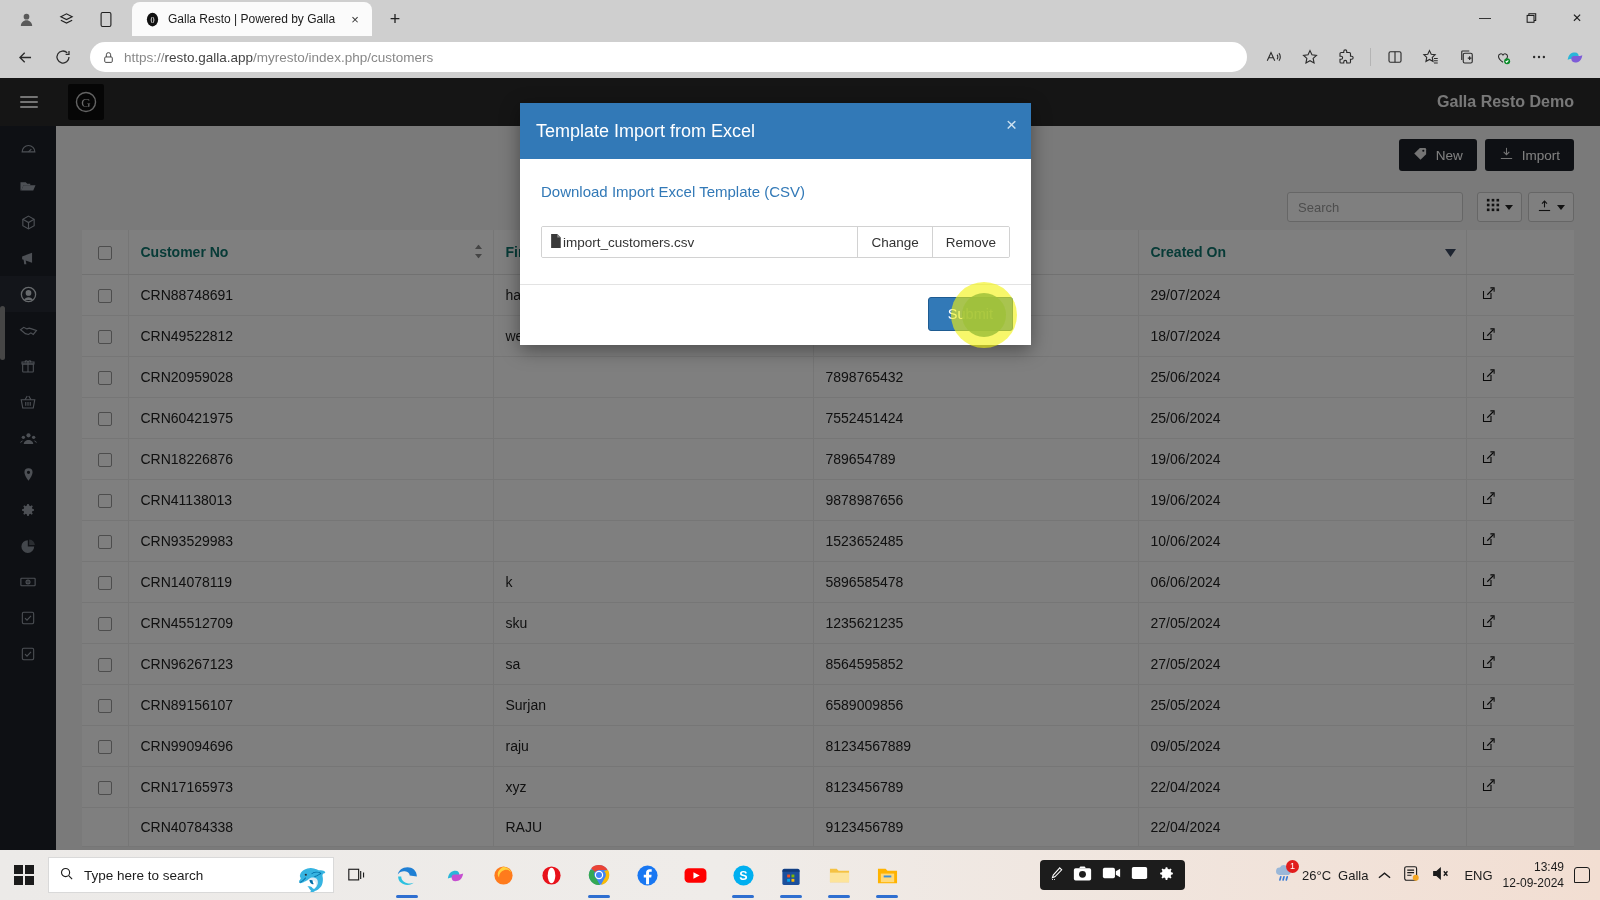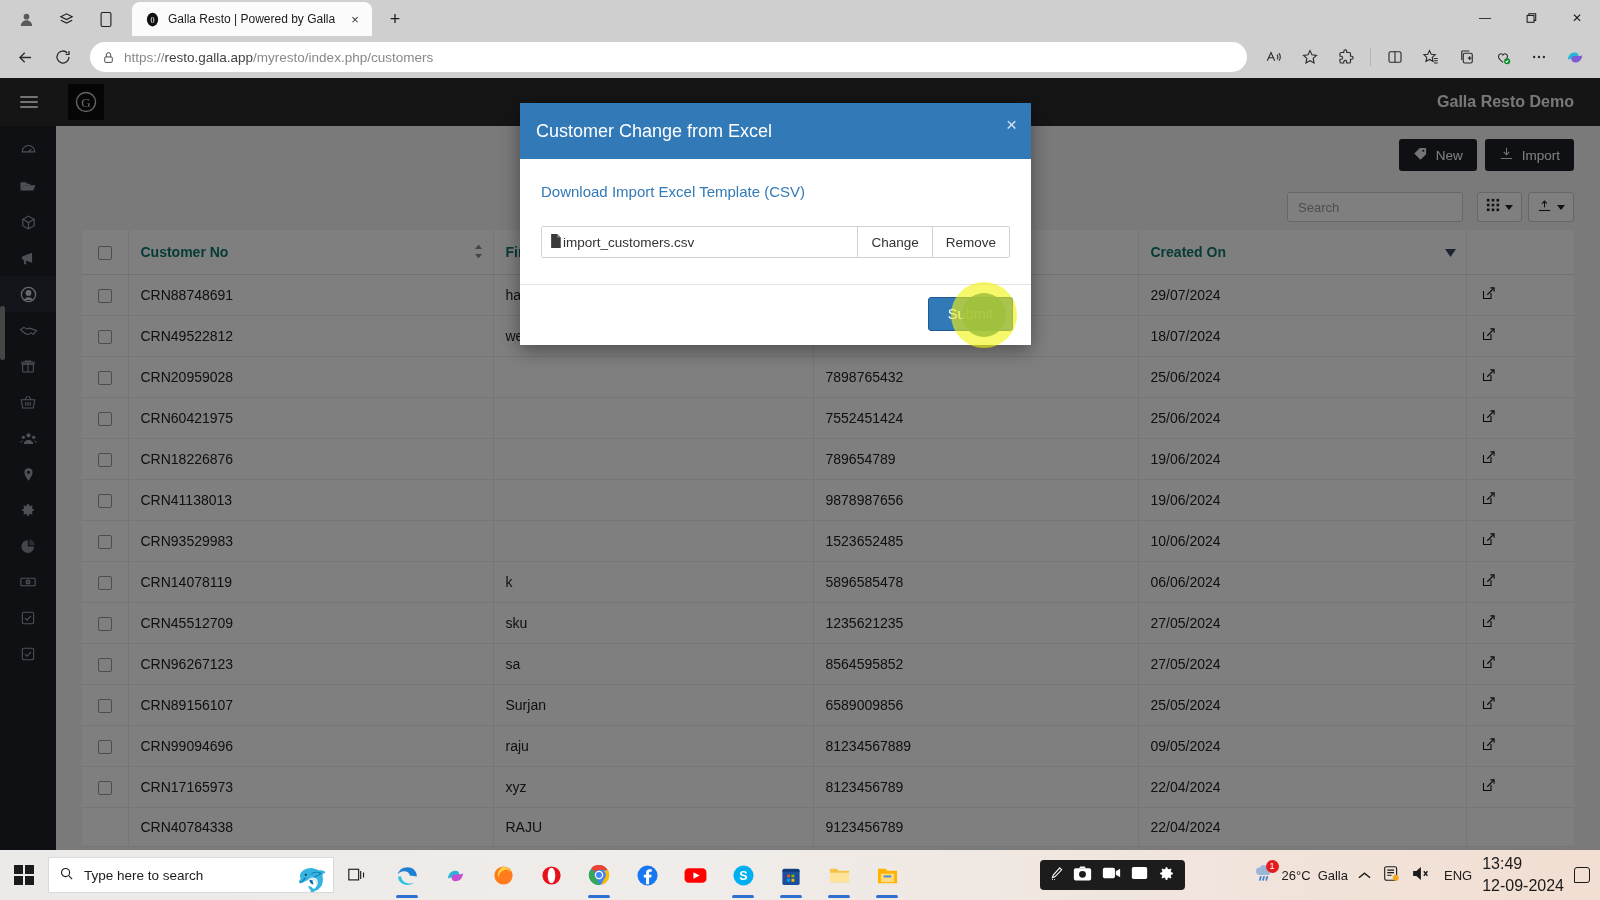--- a/index.html
+++ b/index.html
@@ -263,21 +263,21 @@
   .tray { margin-left: auto; display: flex; align-items: center; gap: 10px; padding-right: 10px; }
   .weather { display: flex; align-items: center; gap: 7px; font-size: 13px; color: #1b1b1b; }
   .weather-badge {
     position: relative;
   }
   .weather-badge .dot {
     position: absolute; top: -3px; right: -4px; width: 13px; height: 13px; border-radius: 50%;
     background: #e11d1d; color: #fff; font-size: 9px; display: flex; align-items: center; justify-content: center;
   }
   .tray-icons { display: flex; align-items: center; gap: 12px; font-size: 13px; color: #1b1b1b; }
-  .clock { text-align: left; font-size: 16px; color: #1b1b1b; line-height: 1.35; }
+  .clock { text-align: right; font-size: 12px; color: #1b1b1b; line-height: 1.35; }
   .notif-box { width: 16px; height: 16px; border: 1.5px solid #1b1b1b; border-radius: 3px 3px 3px 0; }
 </style>
 </head>
 <body>
 
 <div id="root">
 
   <div class="browser-chrome">
     <div class="tabstrip">
       <div class="chrome-icon-btn">
@@ -775,21 +775,21 @@
             </tbody>
         </table>
       </div>
     </div>
 
     <div class="backdrop"></div>
   </div>
 
   <div class="modal">
     <div class="modal-head">
-      <span class="modal-title">Customer Change from Excel</span>
+      <span class="modal-title">Template Import from Excel</span>
       <span class="modal-close">×</span>
     </div>
     <div class="modal-body">
       <a class="dl-link" href="#">Download Import Excel Template (CSV)</a>
       <div class="file-row">
         <div class="file-name">
           <span>
             <svg width="11" height="14" viewBox="0 0 12 16" fill="#3a3a3a">
                 <path d="M1 0h7l4 4v12H1z"></path>
                 <path d="M8 0v4h4" fill="#888"></path>

